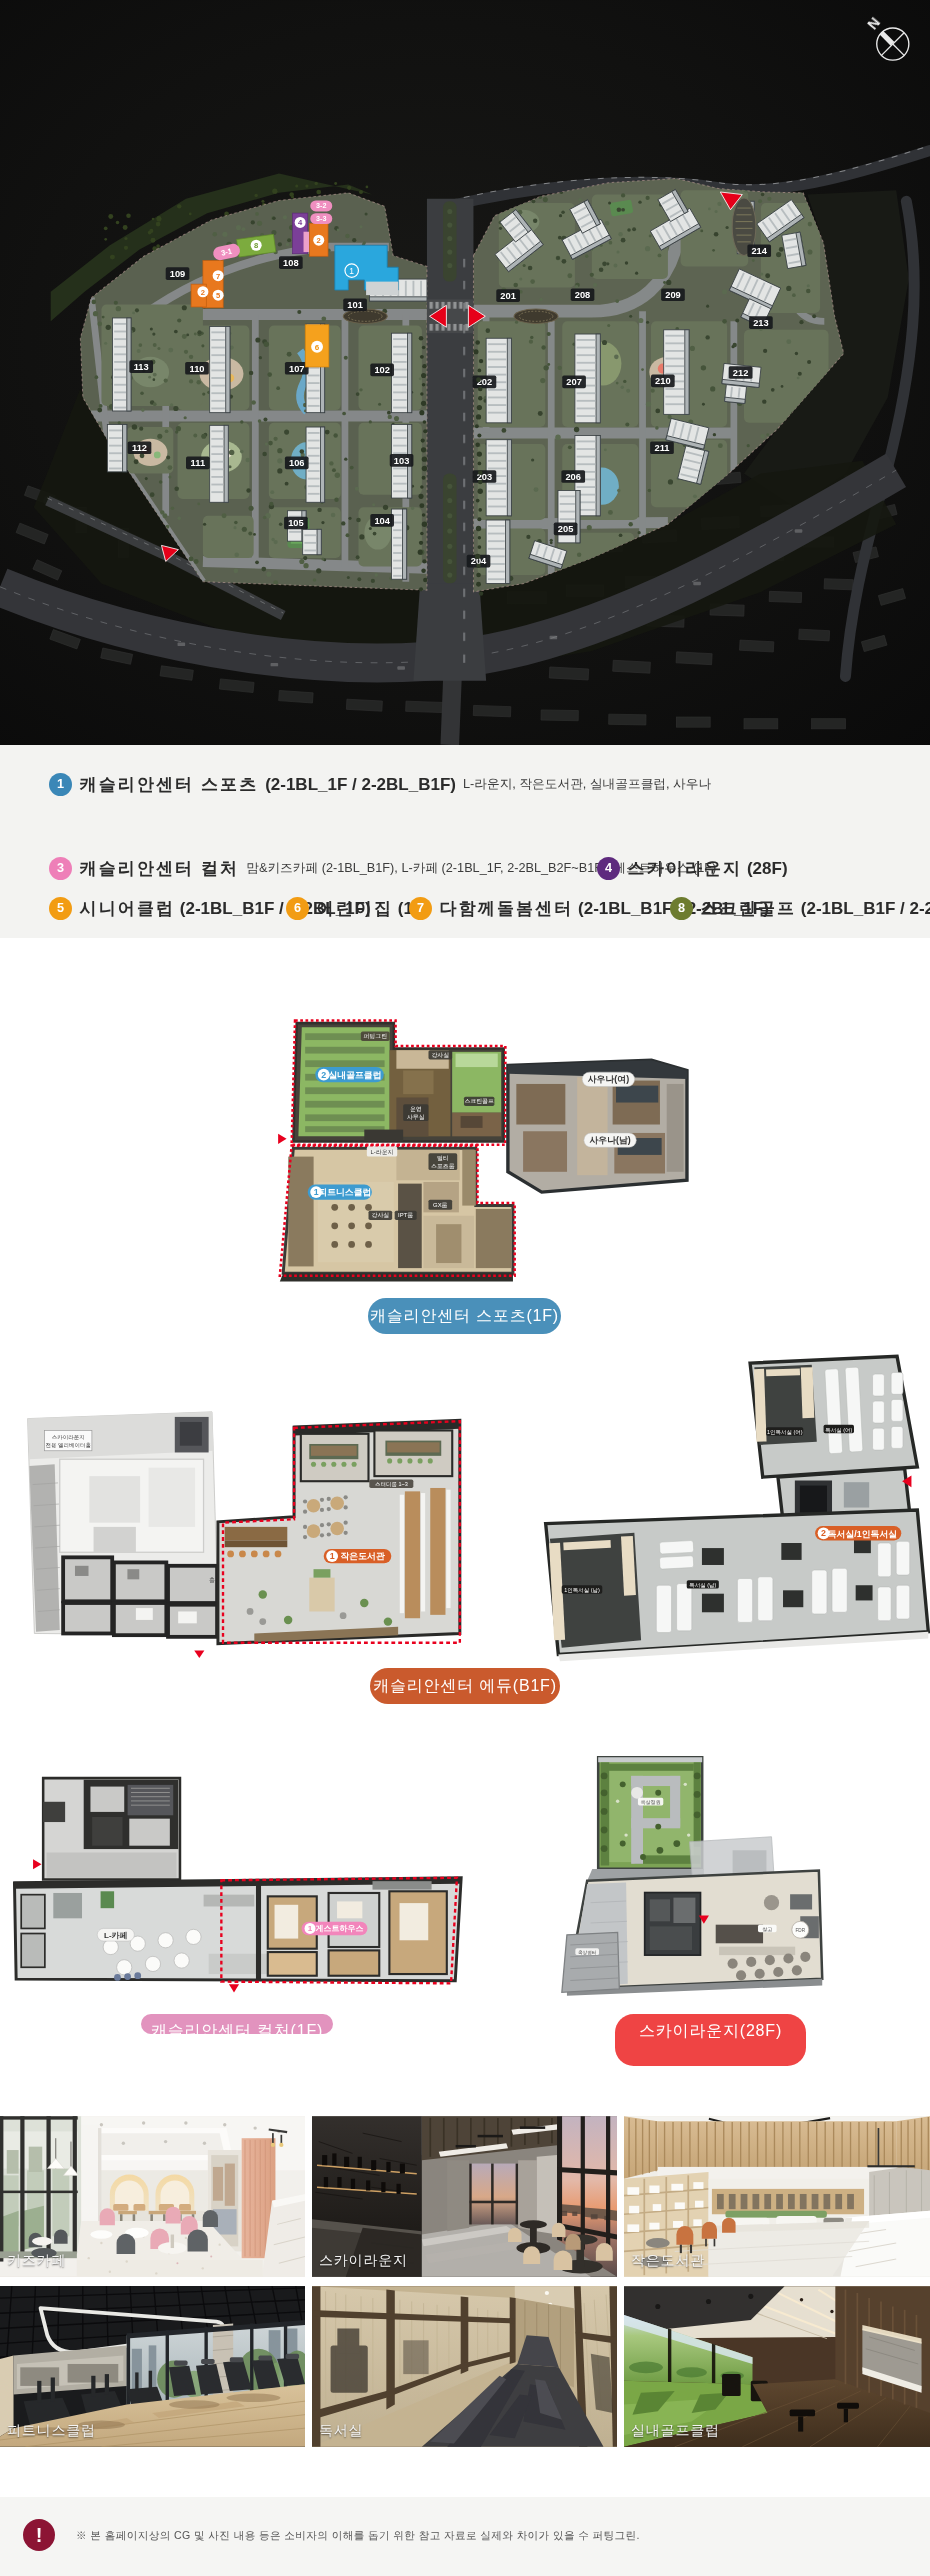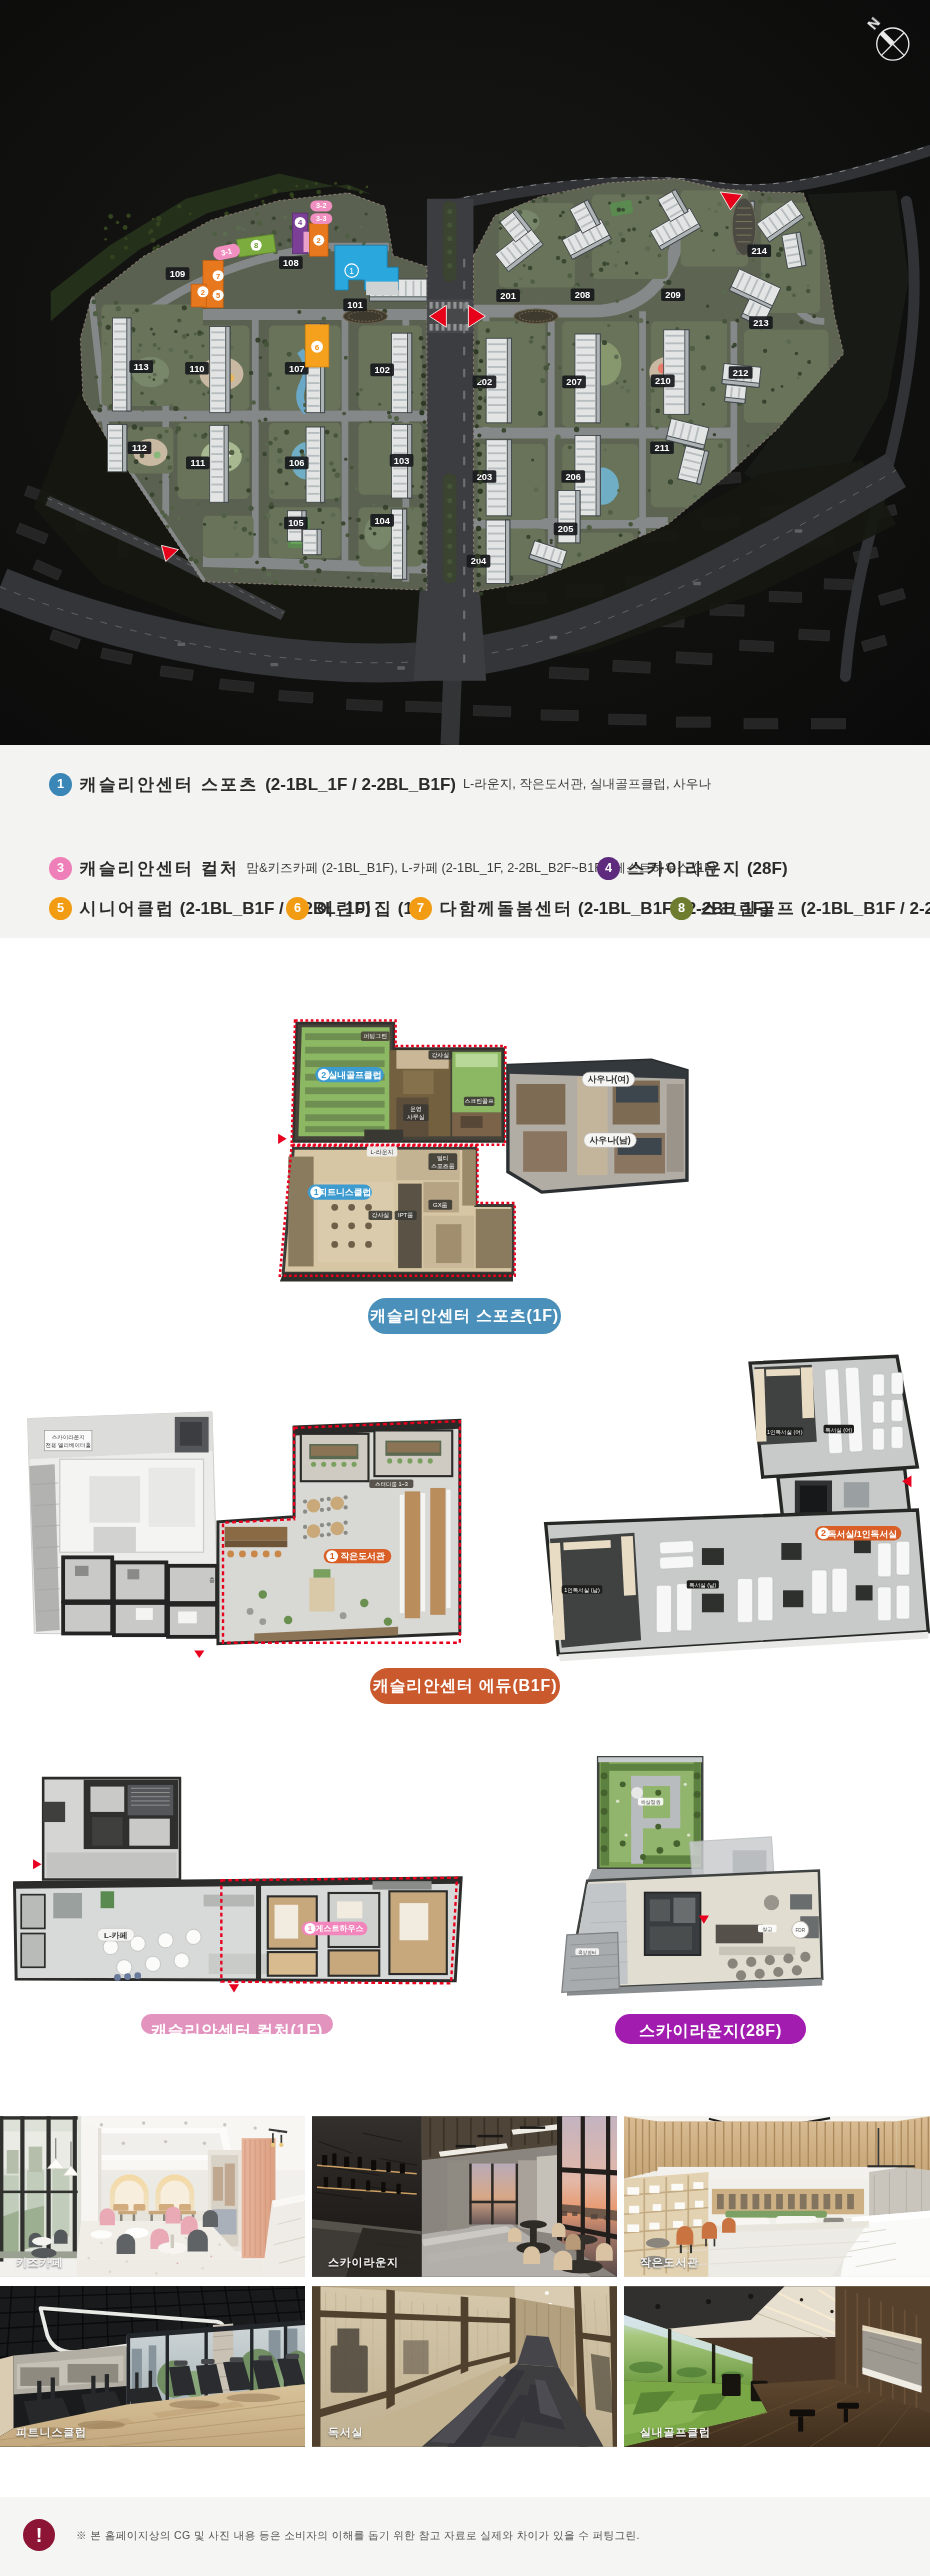--- a/index.html
+++ b/index.html
@@ -6,23 +6,23 @@
 html,body{margin:0;padding:0}
 #page{position:relative;width:930px;height:2576px;background:#ffffff;font-family:"Liberation Sans",sans-serif;overflow:hidden}
 .abs{position:absolute}
 #legend{position:absolute;left:0;top:745px;width:930px;height:193px;background:#f3f3f1}
 .lrow{position:absolute;height:23px;line-height:23px;white-space:nowrap}
 .lnum{display:inline-block;width:23px;height:23px;border-radius:50%;color:#fff;font-size:12.7px;font-weight:bold;text-align:center;line-height:23px;vertical-align:middle;margin-right:7.6px}
 .ltit{font-size:17px;font-weight:bold;color:#2b2b2b;vertical-align:middle}
 .ldes{font-size:12.7px;color:#3c3c3c;vertical-align:middle}
 .kk{letter-spacing:2.1px}
 .kd{letter-spacing:0}
-.btn{position:absolute;border-radius:18.6px;color:#fff;font-size:16px;font-weight:bold;text-align:center;letter-spacing:0.8px}
+.btn{position:absolute;border-radius:18.6px;color:#fff;font-size:16px;font-weight:normal;text-align:center;letter-spacing:0.8px}
 .ph{position:absolute;width:305px;height:161px;overflow:hidden}
-.phl{position:absolute;left:16px;bottom:6.8px;color:#f5f5f5;font-size:11px;font-weight:bold;letter-spacing:0.8px;text-shadow:0 0.8px 1.7px rgba(0,0,0,.6)}
+.phl{position:absolute;left:7px;bottom:6.8px;color:#f5f5f5;font-size:14px;font-weight:normal;letter-spacing:0.8px;text-shadow:0 0.8px 1.7px rgba(0,0,0,.6)}
 #footer{position:absolute;left:0;top:2497px;width:930px;height:79px;background:#f5f5f3}
 </style>
 </head>
 <body>
 <div id="page">
 
 <div class="abs" id="map" style="left:0;top:0;width:930px;height:745px;background:#0c0c0c">
 <svg width="930" height="745" viewBox="0 0 1100 881">
 <defs>
 <radialGradient id="vig" cx="46%" cy="46%" r="78%">
@@ -1993,21 +1993,21 @@
             <line x1="24" y1="282" x2="82" y2="279"></line>
           </g>
 <rect x="30" y="244" width="28" height="8" rx="2" fill="#fafaf8" opacity="0.9"></rect>
           <text x="44" y="250.5" text-anchor="middle" font-size="5.5" fill="#444">옥상쉼터</text>
 </g>
 
 <polygon points="176,205 188,205 182,215" fill="#e8001e"></polygon>
 </svg>
 </div>
 
-<div class="btn" style="left:615px;top:2014px;width:191px;height:30px;line-height:34px;background:#a21caf">스카이라운지(28F)</div>
+<div class="btn" style="left:615px;top:2014px;width:191px;height:52px;line-height:34px;background:#ef4444">스카이라운지(28F)</div>
 
 <div class="ph" style="left:0;top:2116px;background:#e8e2da"><svg width="305" height="161" viewBox="0 0 361 190">
 <defs>
 <linearGradient id="p1pink" x1="0" y1="0" x2="1" y2="0">
             <stop offset="0" stop-color="#e7b49c"></stop>
             <stop offset="1" stop-color="#dca183"></stop>
           </linearGradient>
 <linearGradient id="p1glow" x1="0" y1="0" x2="0" y2="1">
             <stop offset="0" stop-color="#f4d9a4"></stop>
             <stop offset="1" stop-color="#efe3c8"></stop>

